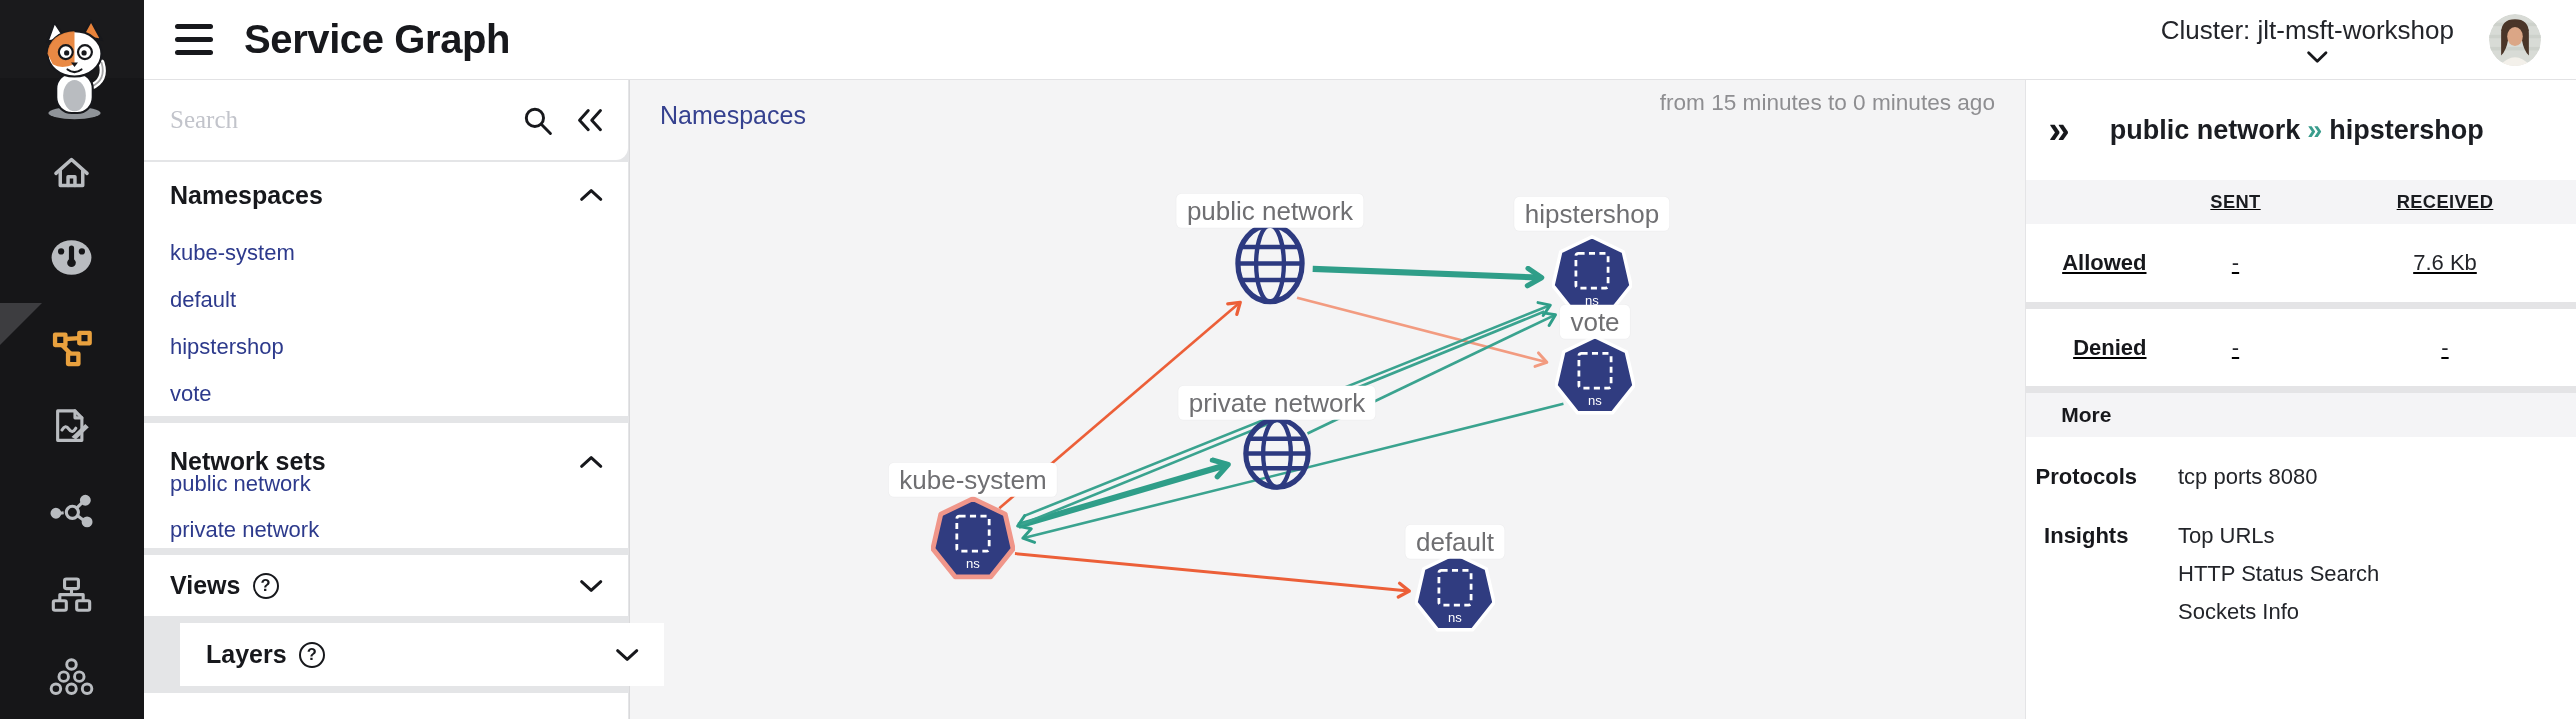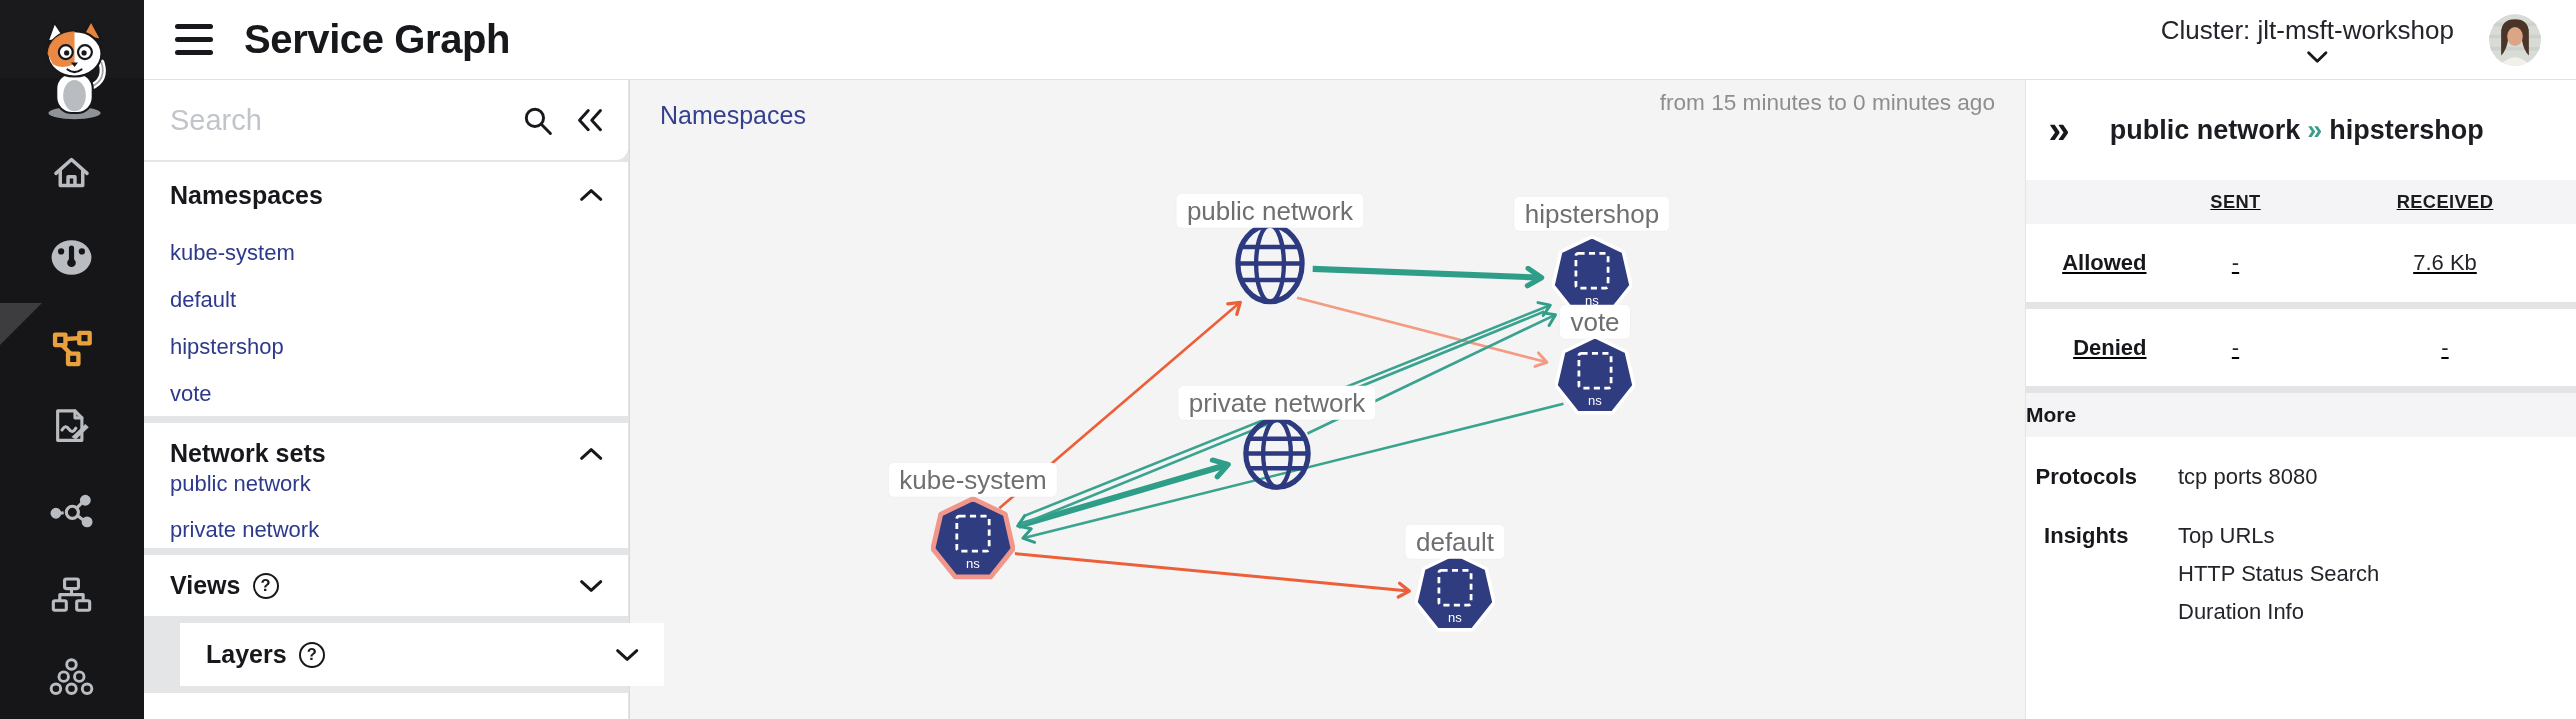--- a/index.html
+++ b/index.html
@@ -30,33 +30,33 @@
   .cluster-chevron { margin-left:19px; margin-top:3.5px; }
   .avatar { width:52px; height:52px; border-radius:50%; overflow:hidden; margin-left:35px; margin-right:35px;
     cursor:pointer; flex:0 0 auto; }
 
   
   .sidebar { position:absolute; left:144px; top:80px; width:486px; height:639px; background:#e4e5e7;
     border-right:1.7px solid #d9d9db; z-index:10; }
   .card { position:absolute; left:0; width:484px; background:#fff; }
   .search-card { top:0; height:80px; display:flex; align-items:center; padding:0 22.6px 0 26px;
     border-radius:0 0 12.2px 0; }
-  .search-input { flex:1; border:none; outline:none; font-size:29px; color:#404040; min-width:0;
-    font-family:Liberation Sans, sans-serif; }
+  .search-input { flex:1; border:none; outline:none; font-size:25px; color:#404040; min-width:0;
+    font-family:Liberation Serif, serif; }
   .search-input::placeholder { color:#c2c4cb; }
   .icon-btn { cursor:pointer; display:flex; align-items:center; }
   .search-icon { margin-right:22.6px; }
   .ns-card { top:82px; height:254px; }
   .sets-card { top:343px; height:125px; }
   .views-card { top:475px; height:61px; }
   .layers-card { top:543px; height:63px;margin-left:36px; }
   .filler-card { top:613px; height:26px; }
   .sec-header { display:flex; align-items:center; padding:0 24.4px 0 26px; cursor:pointer; }
   .ns-card .sec-header { height:52px; margin-top:7px; }
-  .sets-card .sec-header { height:45px; margin-top:8px; }
+  .sets-card .sec-header { height:45px; margin-top:16px; }
   .views-card .sec-header, .layers-card .sec-header { height:100%; }
   .sec-title { font-size:25px; font-weight:700; color:#17181c; }
   .sec-spacer { flex:1; }
   .help-badge { width:26px; height:26px; border:2.2px solid #17181c; border-radius:50%; margin-left:12.2px;
     display:flex; align-items:center; justify-content:center; font-size:16.5px; font-weight:700;
     color:#17181c; cursor:pointer; }
   .side-item { position:absolute; left:26px; font-size:22px; color:#2d3a8c; cursor:pointer; white-space:nowrap; }
   .ns-card .i0{top:78px;} .ns-card .i1{top:125px;} .ns-card .i2{top:172px;} .ns-card .i3{top:219px;}
   .sets-card .i0{top:48px;} .sets-card .i1{top:94px;}
 
@@ -85,21 +85,21 @@
   .crumb-sep { color:#3a9d8d; font-size:27px; font-weight:700; margin:0 7px; }
   .band { height:44px; background:#f4f4f6; }
   .t-grid { display:grid; grid-template-columns:131px 157px 1fr; align-items:center;text-decoration:underline; }
   .t-head { font-size:18.3px; font-weight:700; letter-spacing:0.4px; color:#1a1c20; text-align:center; }
   .t-label { font-size:22px; font-weight:700; color:#17181c; text-align:right; padding-right:10.5px; }
   .t-val { font-size:22px; color:#23252a; text-align:center; }
   .row-allowed { height:78px; }
   .row-denied { height:77px; }
   .h-div { height:7px; background:#e4e4e6; }
   .more-band { display:flex; align-items:center; }
-  .more-title { width:131px; text-align:left; padding-right:10.5px; font-size:21px; font-weight:700; color:#17181c; }
+  .more-title { width:131px; text-align:center; padding-right:10.5px; font-size:21px; font-weight:700; color:#17181c; }
   .kv { display:flex; margin-top:21px; }
   .kv-label { width:131px; text-align:center; padding-right:10.5px; font-size:22px; font-weight:700;
     color:#17181c; line-height:38px; flex:0 0 auto; }
   .kv-value { padding-left:21px; font-size:22px; color:#23252a; line-height:38px; }
   .insights-list { list-style:none; }
   .insights-list li { font-size:22px; color:#23252a; line-height:38px; }
 </style>
 </head>
 <body>
 
@@ -412,19 +412,19 @@
     <div class="kv">
       <span class="kv-label">Protocols</span>
       <span class="kv-value">tcp ports 8080</span>
     </div>
 
     <div class="kv">
       <span class="kv-label">Insights</span>
       <ul class="insights-list kv-value">
         <li>Top URLs</li>
         <li>HTTP Status Search</li>
-        <li>Duration Info</li>
+        <li>Sockets Info</li>
       </ul>
     </div>
   </div>
 
 </div>
 
 
 </body></html>

